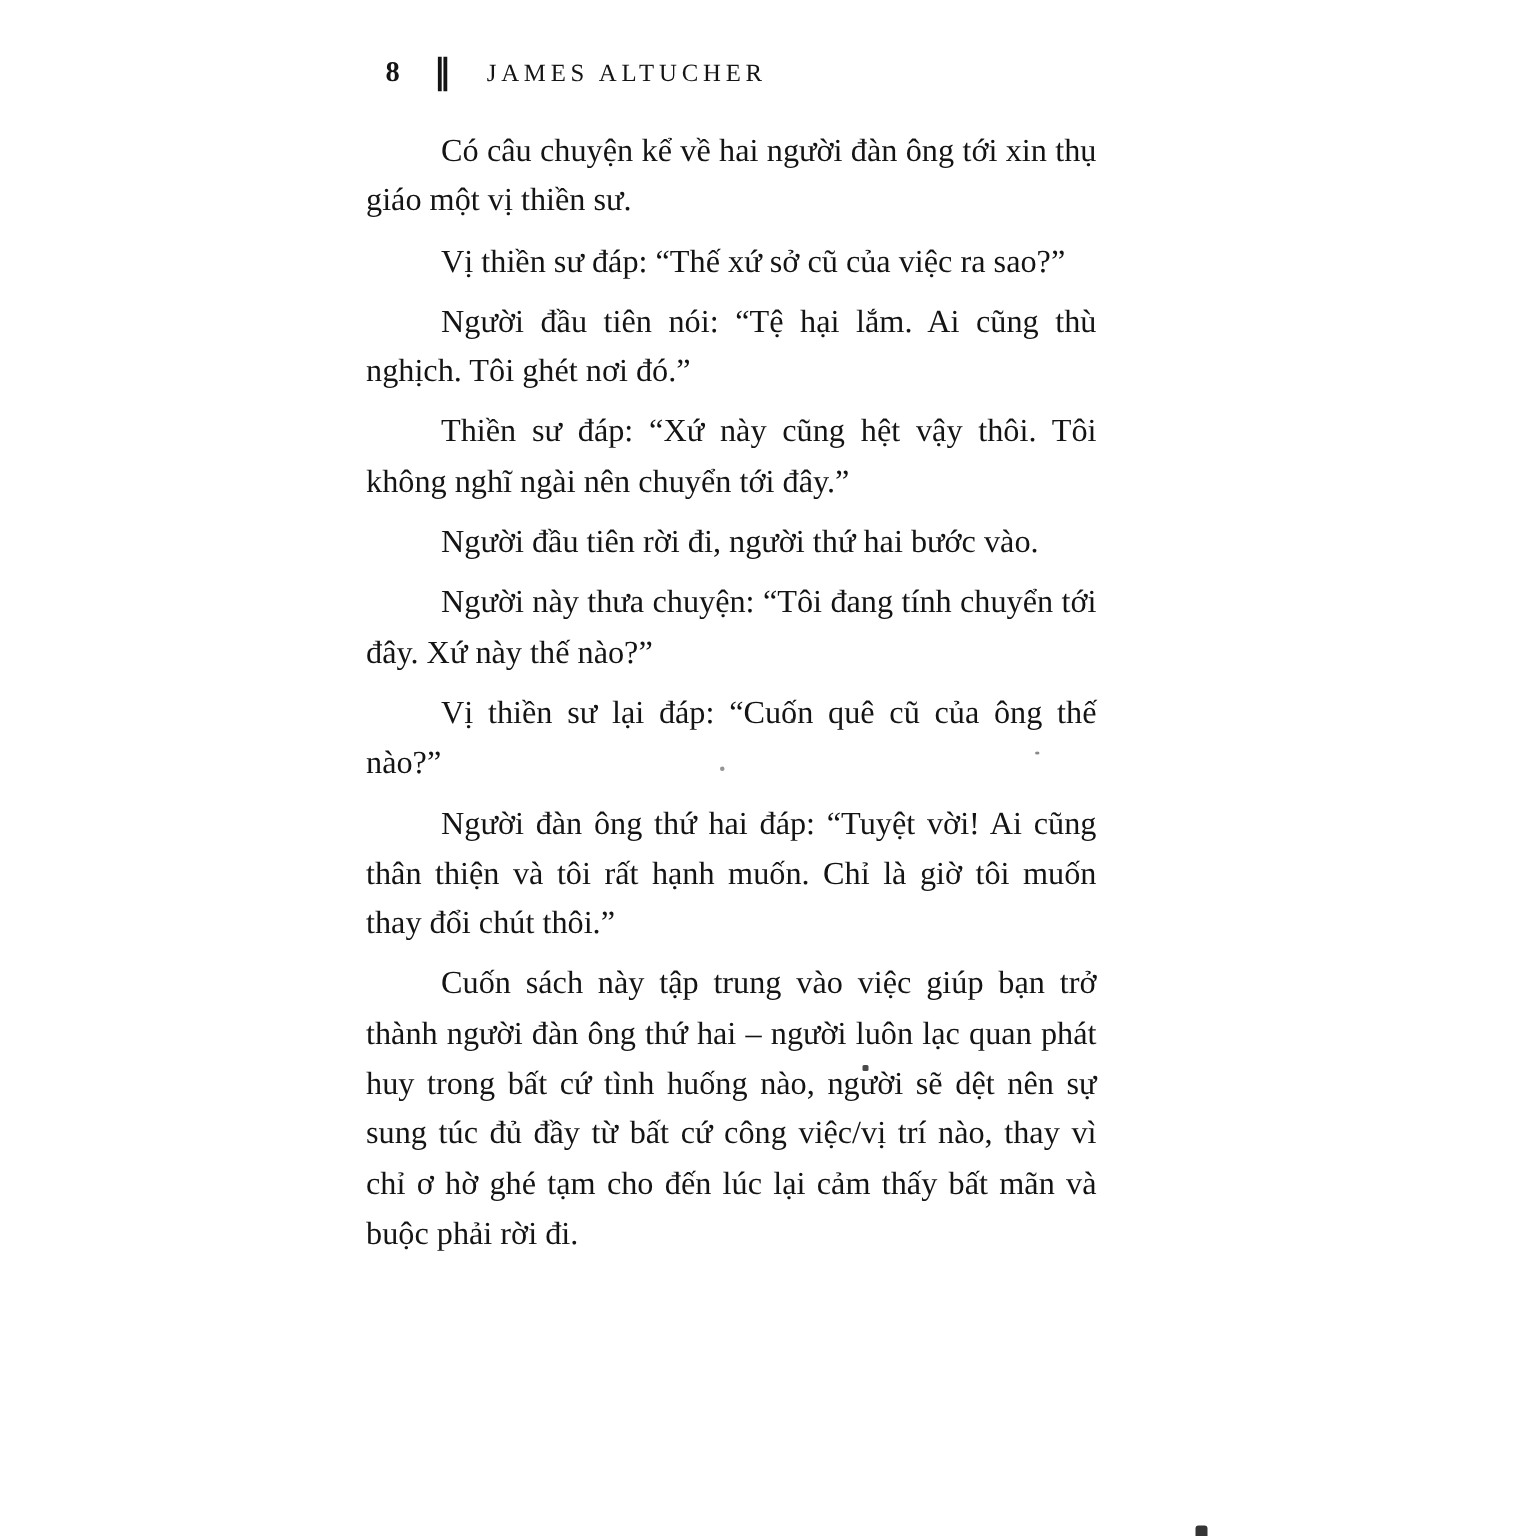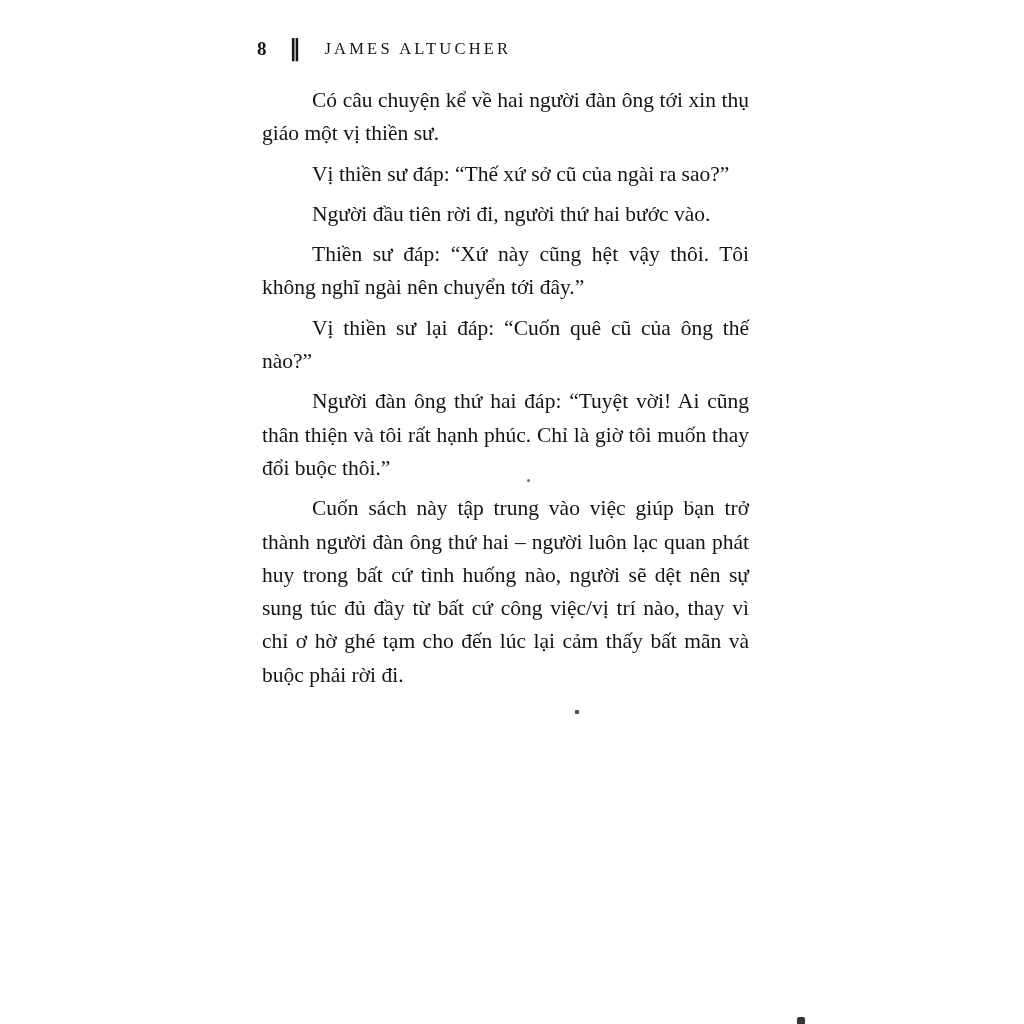--- a/index.html
+++ b/index.html
@@ -39,21 +39,21 @@
   }
   .title {
     font-size: 16.5px;
     letter-spacing: 3.2px;
     font-weight: 500;
     text-align: center;
   }
   .body-text {
     position: absolute;
     top: 84px;
-    left: 262px;
+    left: 244px;
     width: 487px;
   }
   .para {
     margin: 0 0 7px 0;
     font-size: 21.5px;
     line-height: 33.3px;
     text-align: justify;
     text-indent: 50px;
   }
   .speck {
@@ -72,25 +72,27 @@
 
 <div class="page">
   <header class="running-head">
     <span class="pagenum">8</span>
     <span class="sep">‖</span>
     <span class="title">JAMES ALTUCHER</span>
   </header>
 
   <main class="body-text">
       <p class="para">Có câu chuyện kể về hai người đàn ông tới xin thụ giáo một vị thiền sư.</p>
-      <p class="para">Vị thiền sư đáp: “Thế xứ sở cũ của ngài ra sao?”</p>
+      <p class="para">Vị thiền sư đáp: “Thế xứ sở cũ của việc ra sao?”</p>
+      <p class="para">Người đầu tiên nói: “Tệ hại lắm. Ai cũng thù nghịch. Tôi ghét nơi đó.”</p>
+      <p class="para">Thiền sư đáp: “Xứ này cũng hệt vậy thôi. Tôi không nghĩ ngài nên chuyển tới đây.”</p>
       <p class="para">Người đầu tiên rời đi, người thứ hai bước vào.</p>
-      <p class="para">Thiền sư đáp: “Xứ này cũng hệt vậy thôi. Tôi không nghĩ ngài nên chuyển tới đây.”</p>
+      <p class="para">Người này thưa chuyện: “Tôi đang tính chuyển tới đây. Xứ này thế nào?”</p>
       <p class="para">Vị thiền sư lại đáp: “Cuốn quê cũ của ông thế nào?”</p>
-      <p class="para">Người đàn ông thứ hai đáp: “Tuyệt vời! Ai cũng thân thiện và tôi rất hạnh phúc. Chỉ là giờ tôi muốn thay đổi buộc thôi.”</p>
+      <p class="para">Người đàn ông thứ hai đáp: “Tuyệt vời! Ai cũng thân thiện và tôi rất hạnh muốn. Chỉ là giờ tôi muốn thay đổi chút thôi.”</p>
       <p class="para">Cuốn sách này tập trung vào việc giúp bạn trở thành người đàn ông thứ hai – người luôn lạc quan phát huy trong bất cứ tình huống nào, người sẽ dệt nên sự sung túc đủ đầy từ bất cứ công việc/vị trí nào, thay vì chỉ ơ hờ ghé tạm cho đến lúc lại cảm thấy bất mãn và buộc phải rời đi.</p>
     </main>
 
   <div class="speck s1"></div>
   <div class="speck s2"></div>
   <div class="speck s3"></div>
   <div class="speck s4"></div>
   <div class="speck s5"></div>
 </div>
 

